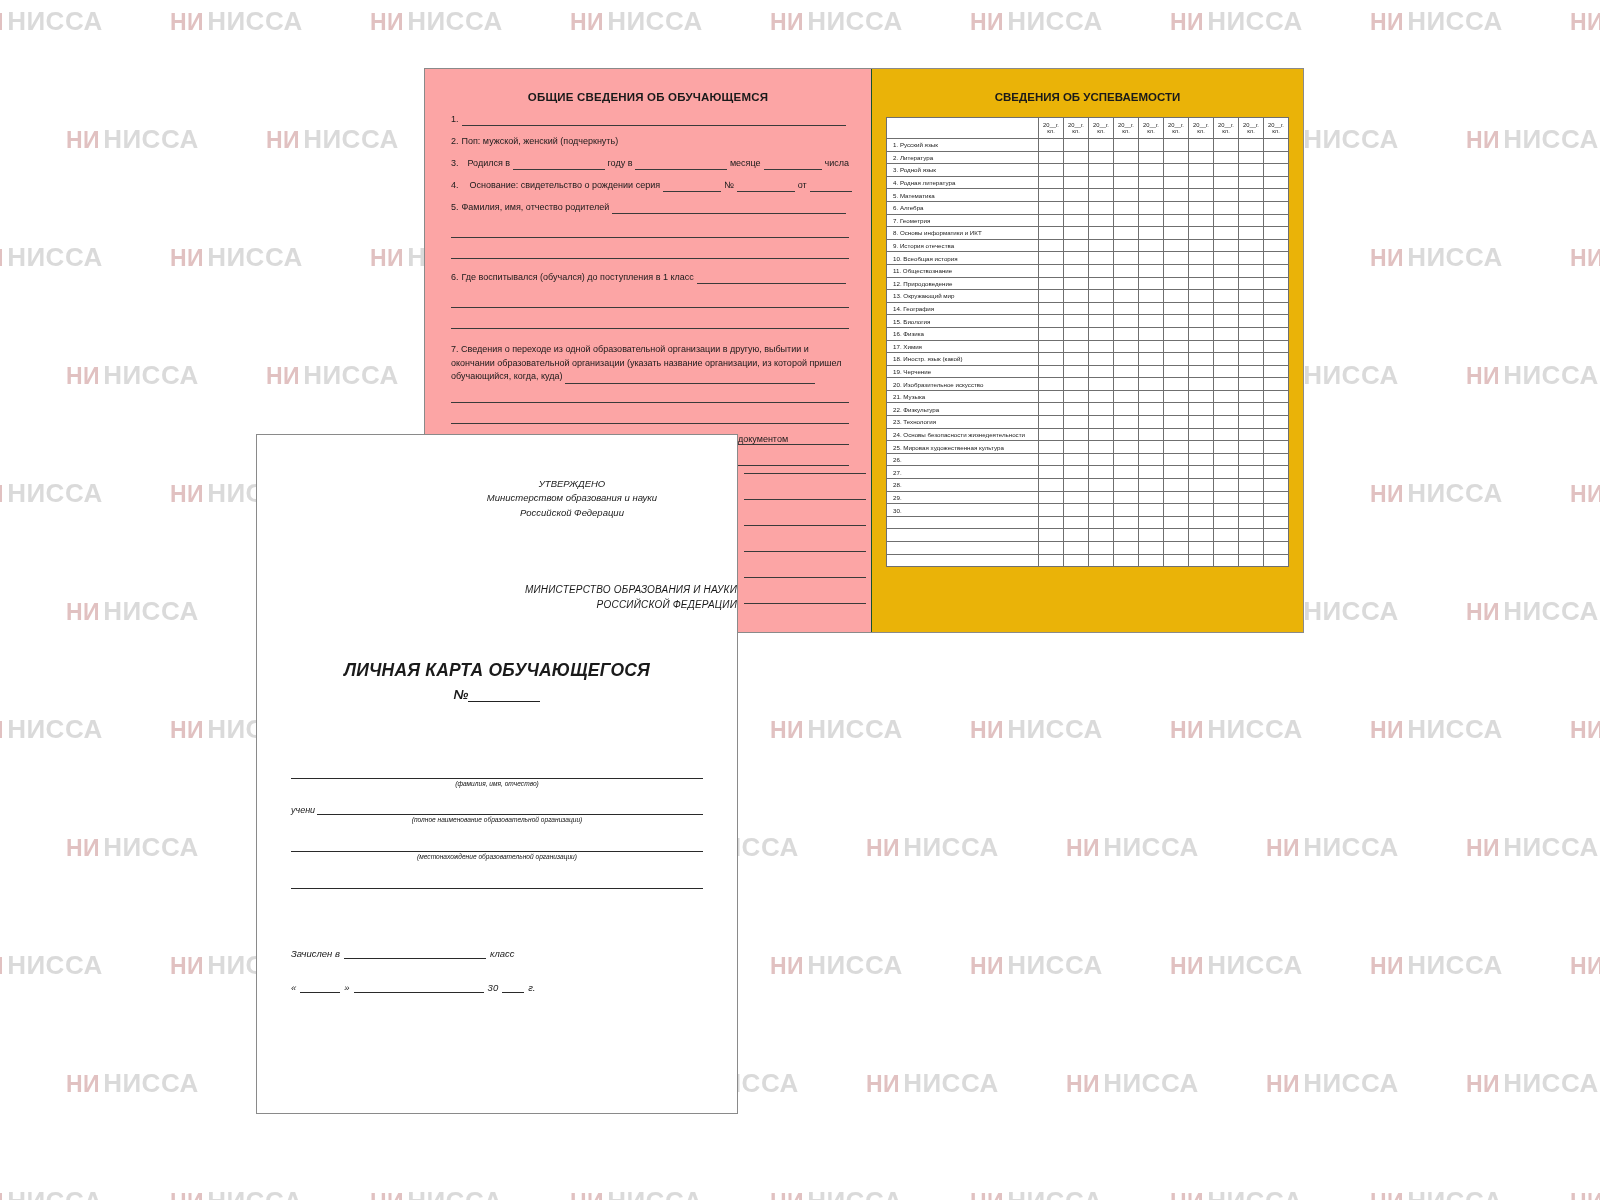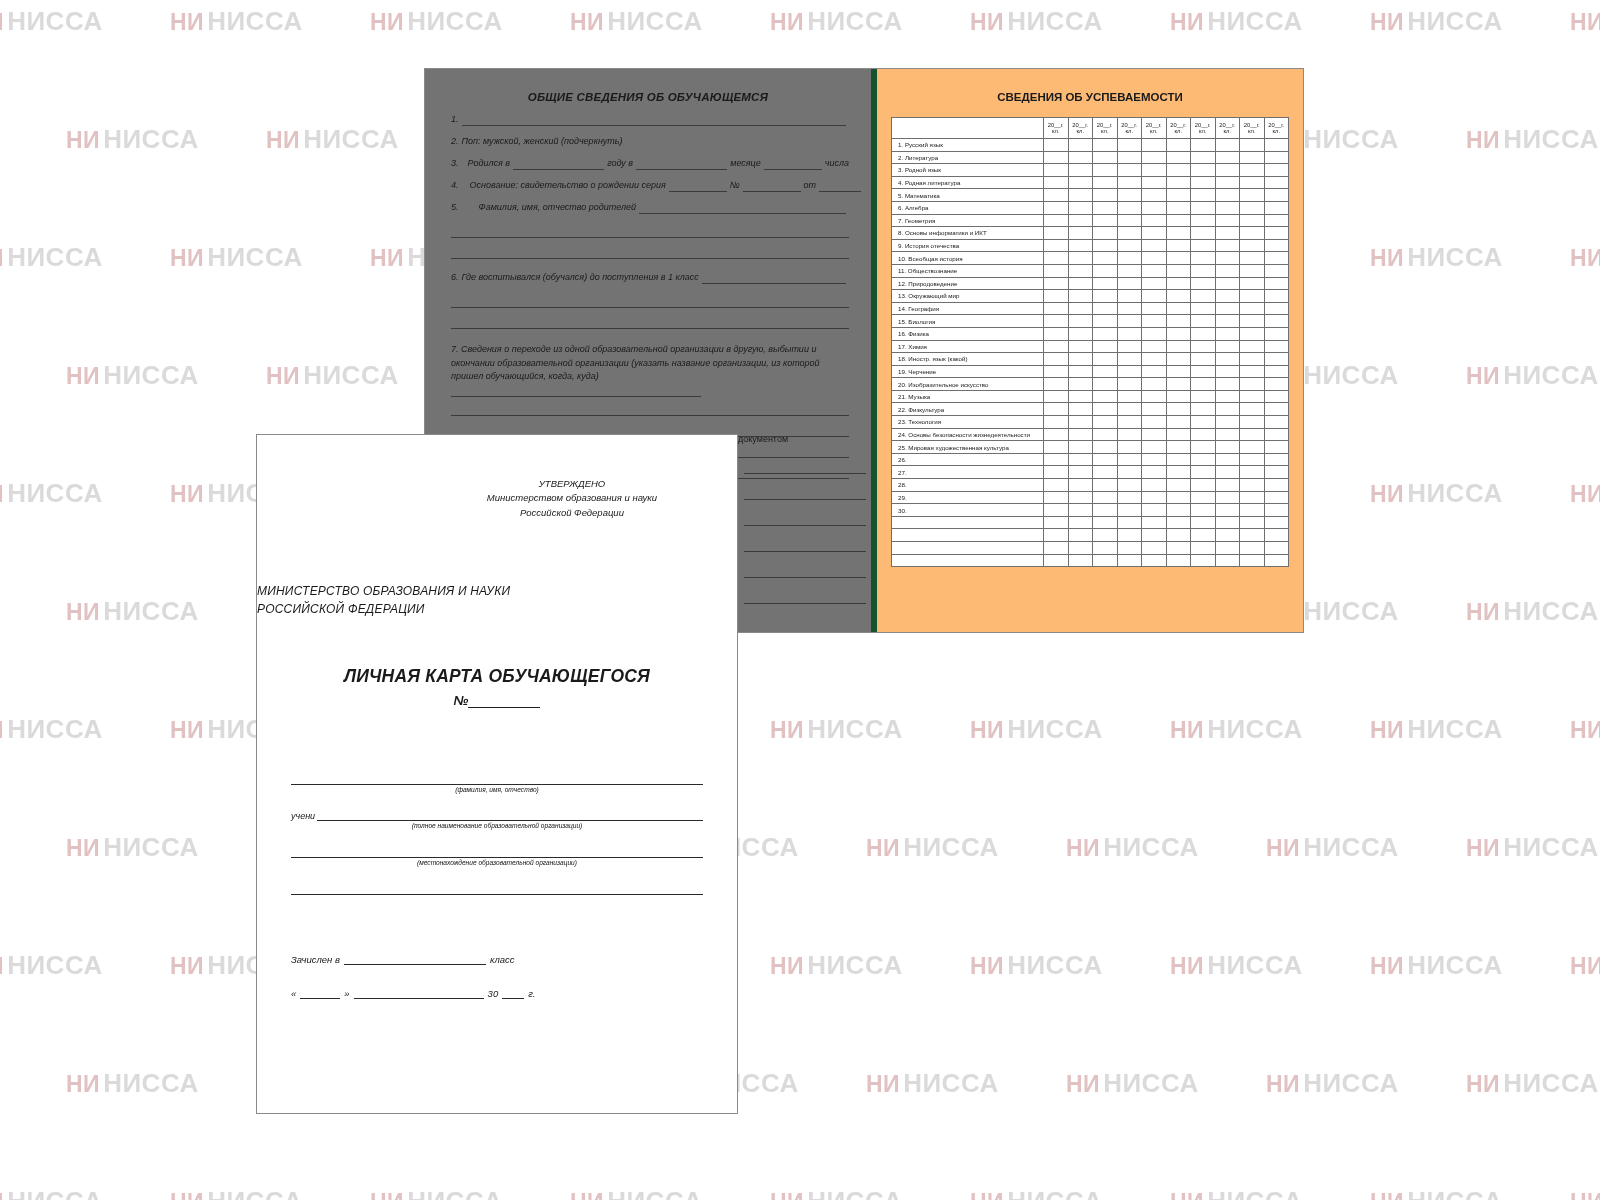--- a/index.html
+++ b/index.html
@@ -54,30 +54,29 @@
     top: 68px;
     width: 880px;
     height: 565px;
     z-index: 10;
   }
   #spread .page-left {
     position: absolute;
     left: 0; top: 0;
     width: 446px; height: 100%;
     box-sizing: border-box;
-    background: #737373;
-    font-style: italic;
+    background: #fca5a5;
   }
   #spread .page-right {
     position: absolute;
     left: 446px; top: 0;
     right: 0; bottom: 0;
     box-sizing: border-box;
-    background: #fdba74;
-    border-left: 6px solid #14532d;
+    background: #eab308;
+    border-left: 1px solid #14532d;
   }
 
   .page-title {
     text-align: center;
     font-weight: bold;
     font-size: 11.5px;
     letter-spacing: .2px;
     margin-top: 22px;
   }
 
@@ -176,22 +175,22 @@
     font-style: italic;
   }
   .approved {
     text-align: center;
     font-size: 9.5px;
     line-height: 1.5;
     margin: 42px 0 0 0;
     padding-left: 150px;
   }
   .ministry {
-    text-align: left;
-    font-size: 12px;
+    text-align: right;
+    font-size: 10px;
     line-height: 1.5;
     margin: 62px 0 8px 0;
     letter-spacing: .2px;
   }
   .main-title {
     text-align: center;
     font-size: 17.5px;
     font-weight: bold;
     margin: 48px 0 0 0;
     letter-spacing: .2px;
@@ -332,21 +331,21 @@
         <span class="lbl" style="margin-left:11px">Основание: свидетельство о рождении серия</span>
         <span class="rule short"></span>
         <span class="lbl">№</span>
         <span class="rule short"></span>
         <span class="lbl">от</span>
         <span class="rule xshort"></span>
       </div>
 
       <div class="row">
         <span class="lbl">5.</span>
-        <span class="lbl" style="margin-left:20px">Фамилия, имя, отчество родителей</span>
+        <span class="lbl" style="margin-left:3px">Фамилия, имя, отчество родителей</span>
         <span class="rule"></span>
       </div>
       <div class="blank-line"></div>
       <div class="blank-line"></div>
 
       <div class="row" style="margin-top:12px">
         <span class="lbl">6.</span>
         <span class="lbl" style="margin-left:3px">Где воспитывался (обучался) до поступления в 1 класс</span>
         <span class="rule"></span>
       </div>

